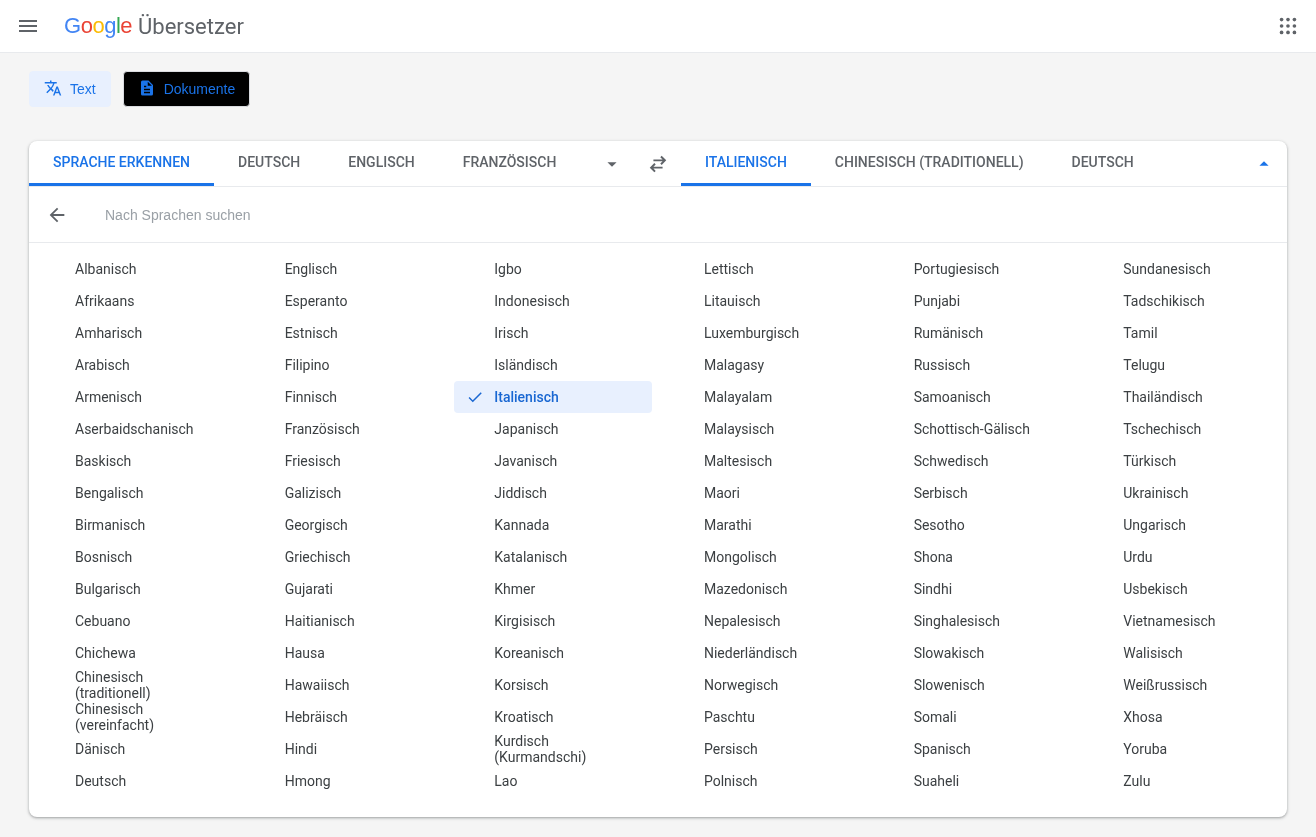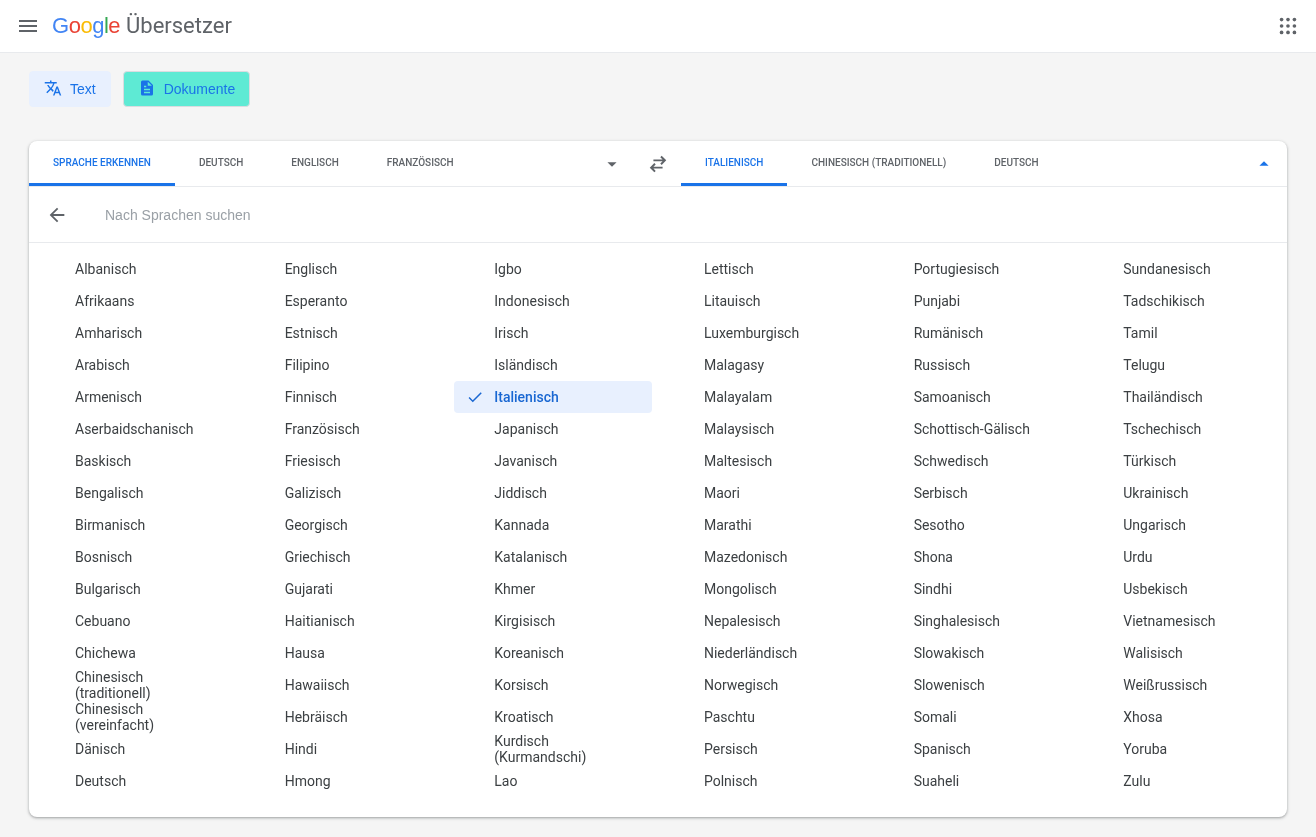--- a/index.html
+++ b/index.html
@@ -25,22 +25,22 @@
   }
   .icon-btn {
     width: 40px; height: 40px;
     display: flex; align-items: center; justify-content: center;
     border-radius: 50%;
     cursor: pointer;
     color: #5f6368;
   }
   .logo {
     display: flex;
-    align-items: flex-start;
-    margin-left: 4px;
+    align-items: center;
+    margin-left: 16px;
     cursor: pointer;
   }
   .logo-google {
     font-family: "Product Sans", Arial, sans-serif;
     font-size: 22px;
     font-weight: 500;
     letter-spacing: -0.5px;
   }
   .logo-google .b { color:#4285F4; }
   .logo-google .r { color:#EA4335; }
@@ -65,21 +65,21 @@
     padding-bottom: 34px;
   }
   .mode-btn {
     display: flex;
     align-items: center;
     gap: 8px;
     height: 36px;
     padding: 0 14px;
     border: 1px solid #dadce0;
     border-radius: 4px;
-    background: #5eead4;
+    background: #000000;
     color: #1a73e8;
     font-size: 14px;
     font-weight: 500;
     cursor: pointer;
   }
   .mode-btn.active {
     background: #e8f0fe;
     border-color: #e8f0fe;
   }
   .mode-btn svg { width:18px; height:18px; }
@@ -99,21 +99,21 @@
   .lang-group {
     display: flex;
     align-items: stretch;
     flex: 1 1 0;
     min-width: 0;
   }
   .lang-tab {
     display: flex;
     align-items: center;
     padding: 0 24px;
-    font-size: 10px;
+    font-size: 14px;
     font-weight: 500;
     color: #5f6368;
     cursor: pointer;
     white-space: nowrap;
     border-bottom: 3px solid transparent;
   }
   .lang-tab.active {
     color: #1a73e8;
     border-bottom-color: #1a73e8;
   }
@@ -449,24 +449,24 @@
         <div class="lang-item">
           <span>Maltesisch</span>
         </div>
         <div class="lang-item">
           <span>Maori</span>
         </div>
         <div class="lang-item">
           <span>Marathi</span>
         </div>
         <div class="lang-item">
+          <span>Mongolisch</span>
+        </div>
+        <div class="lang-item">
           <span>Mazedonisch</span>
-        </div>
-        <div class="lang-item">
-          <span>Mongolisch</span>
         </div>
         <div class="lang-item">
           <span>Nepalesisch</span>
         </div>
         <div class="lang-item">
           <span>Niederländisch</span>
         </div>
         <div class="lang-item">
           <span>Norwegisch</span>
         </div>

